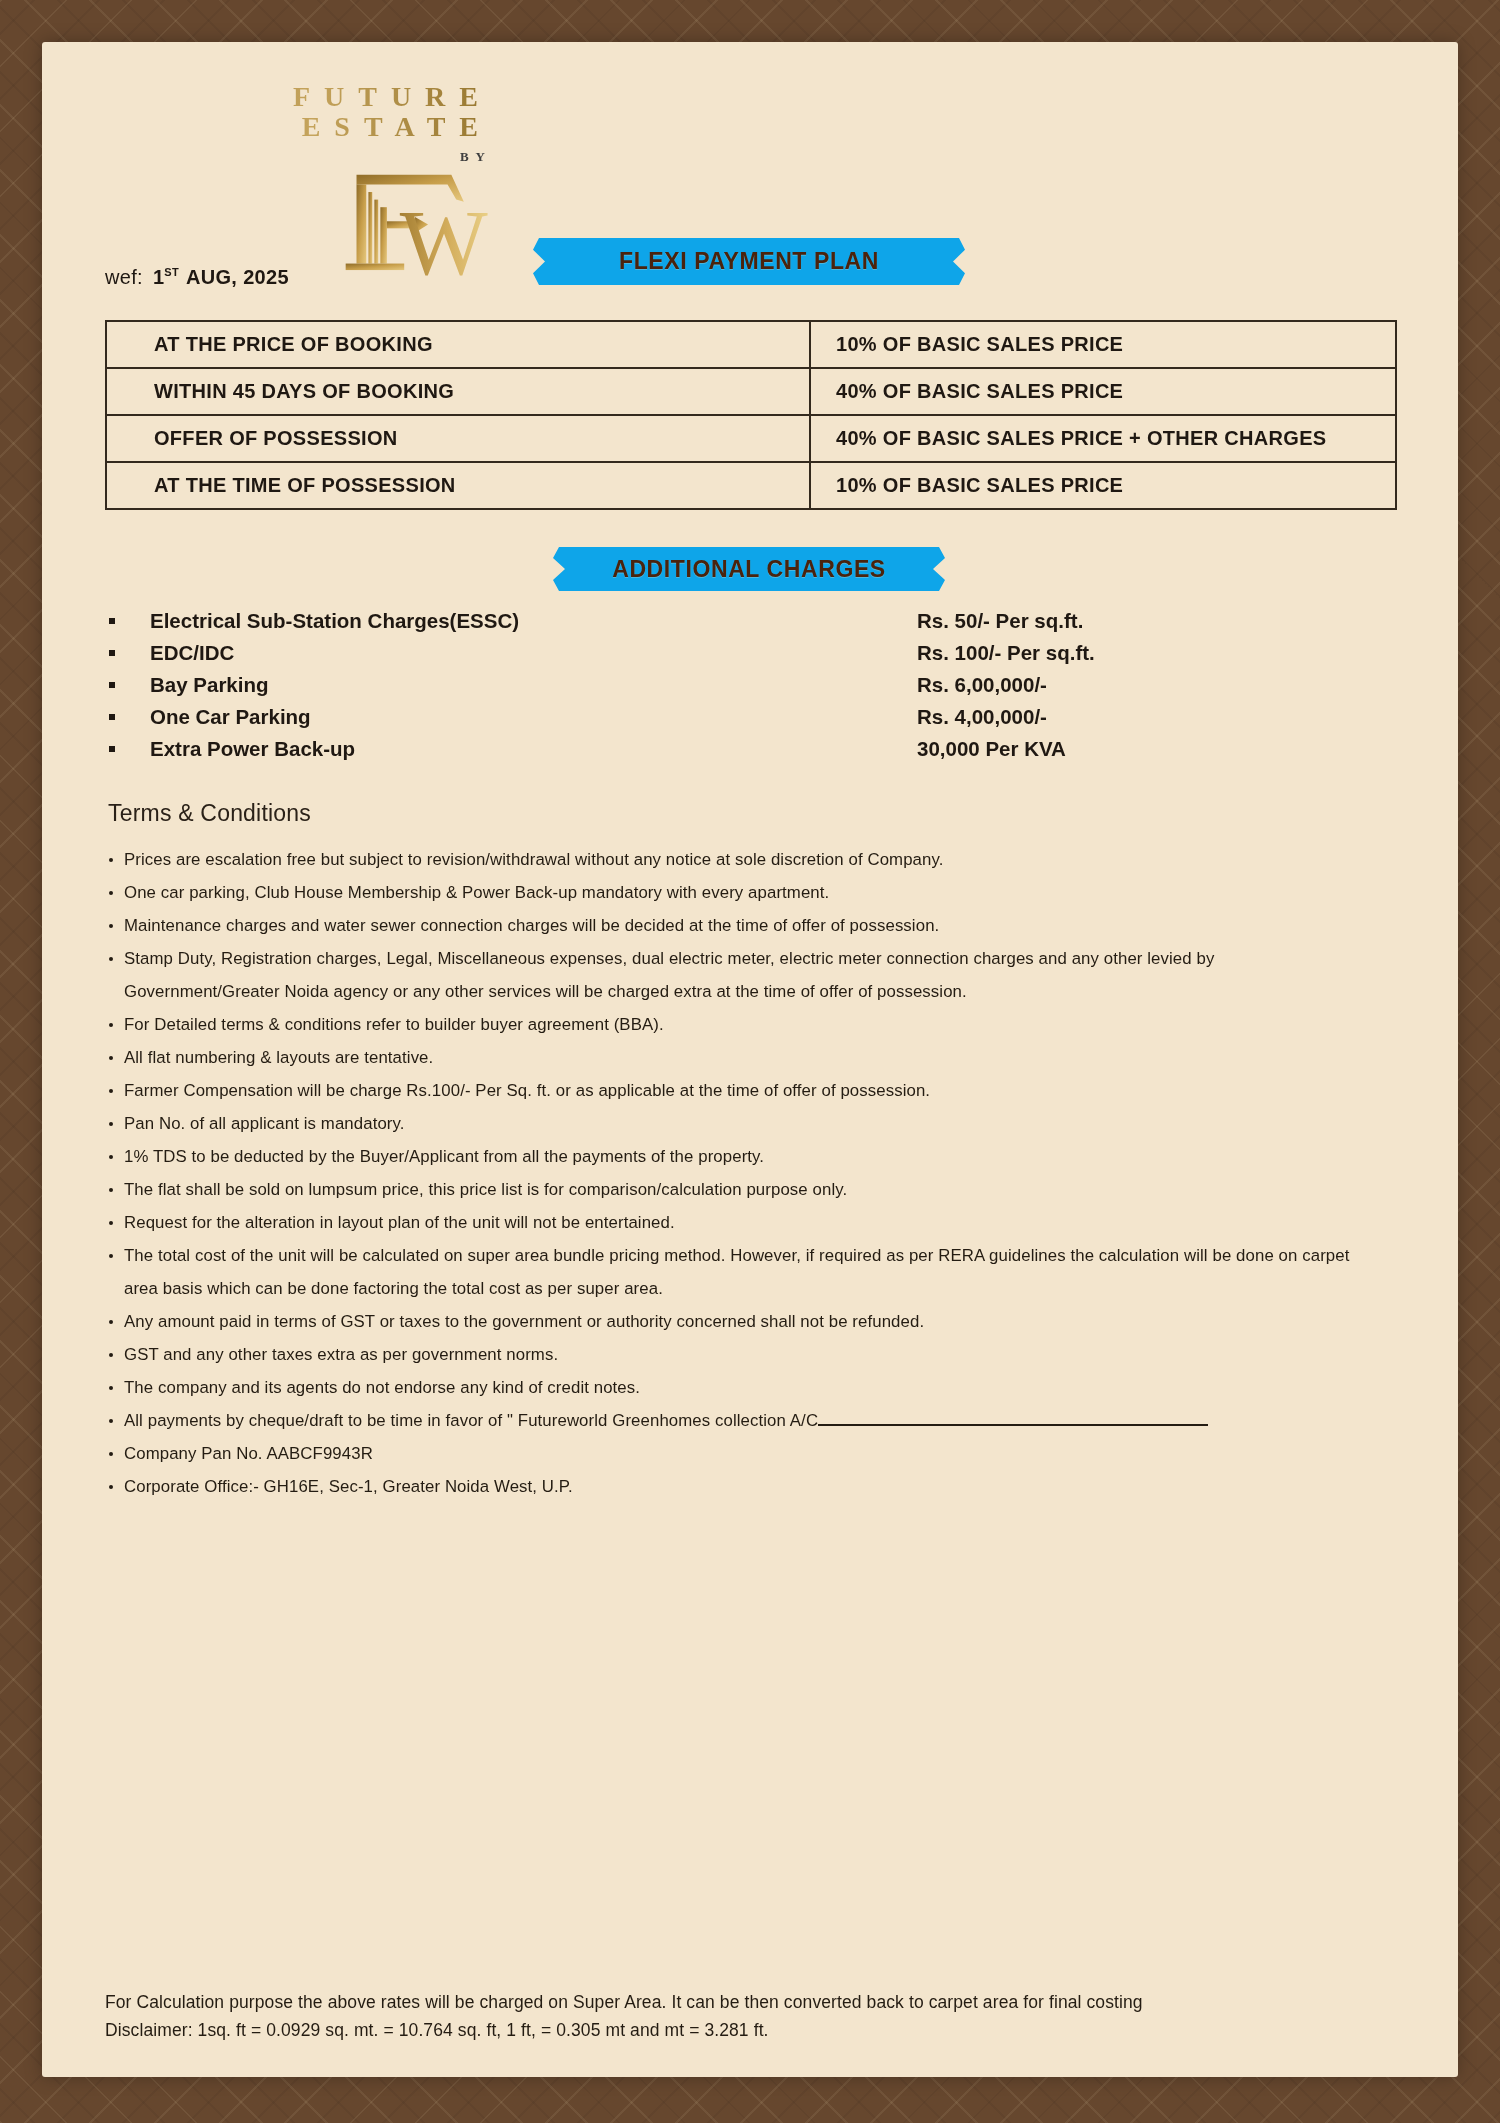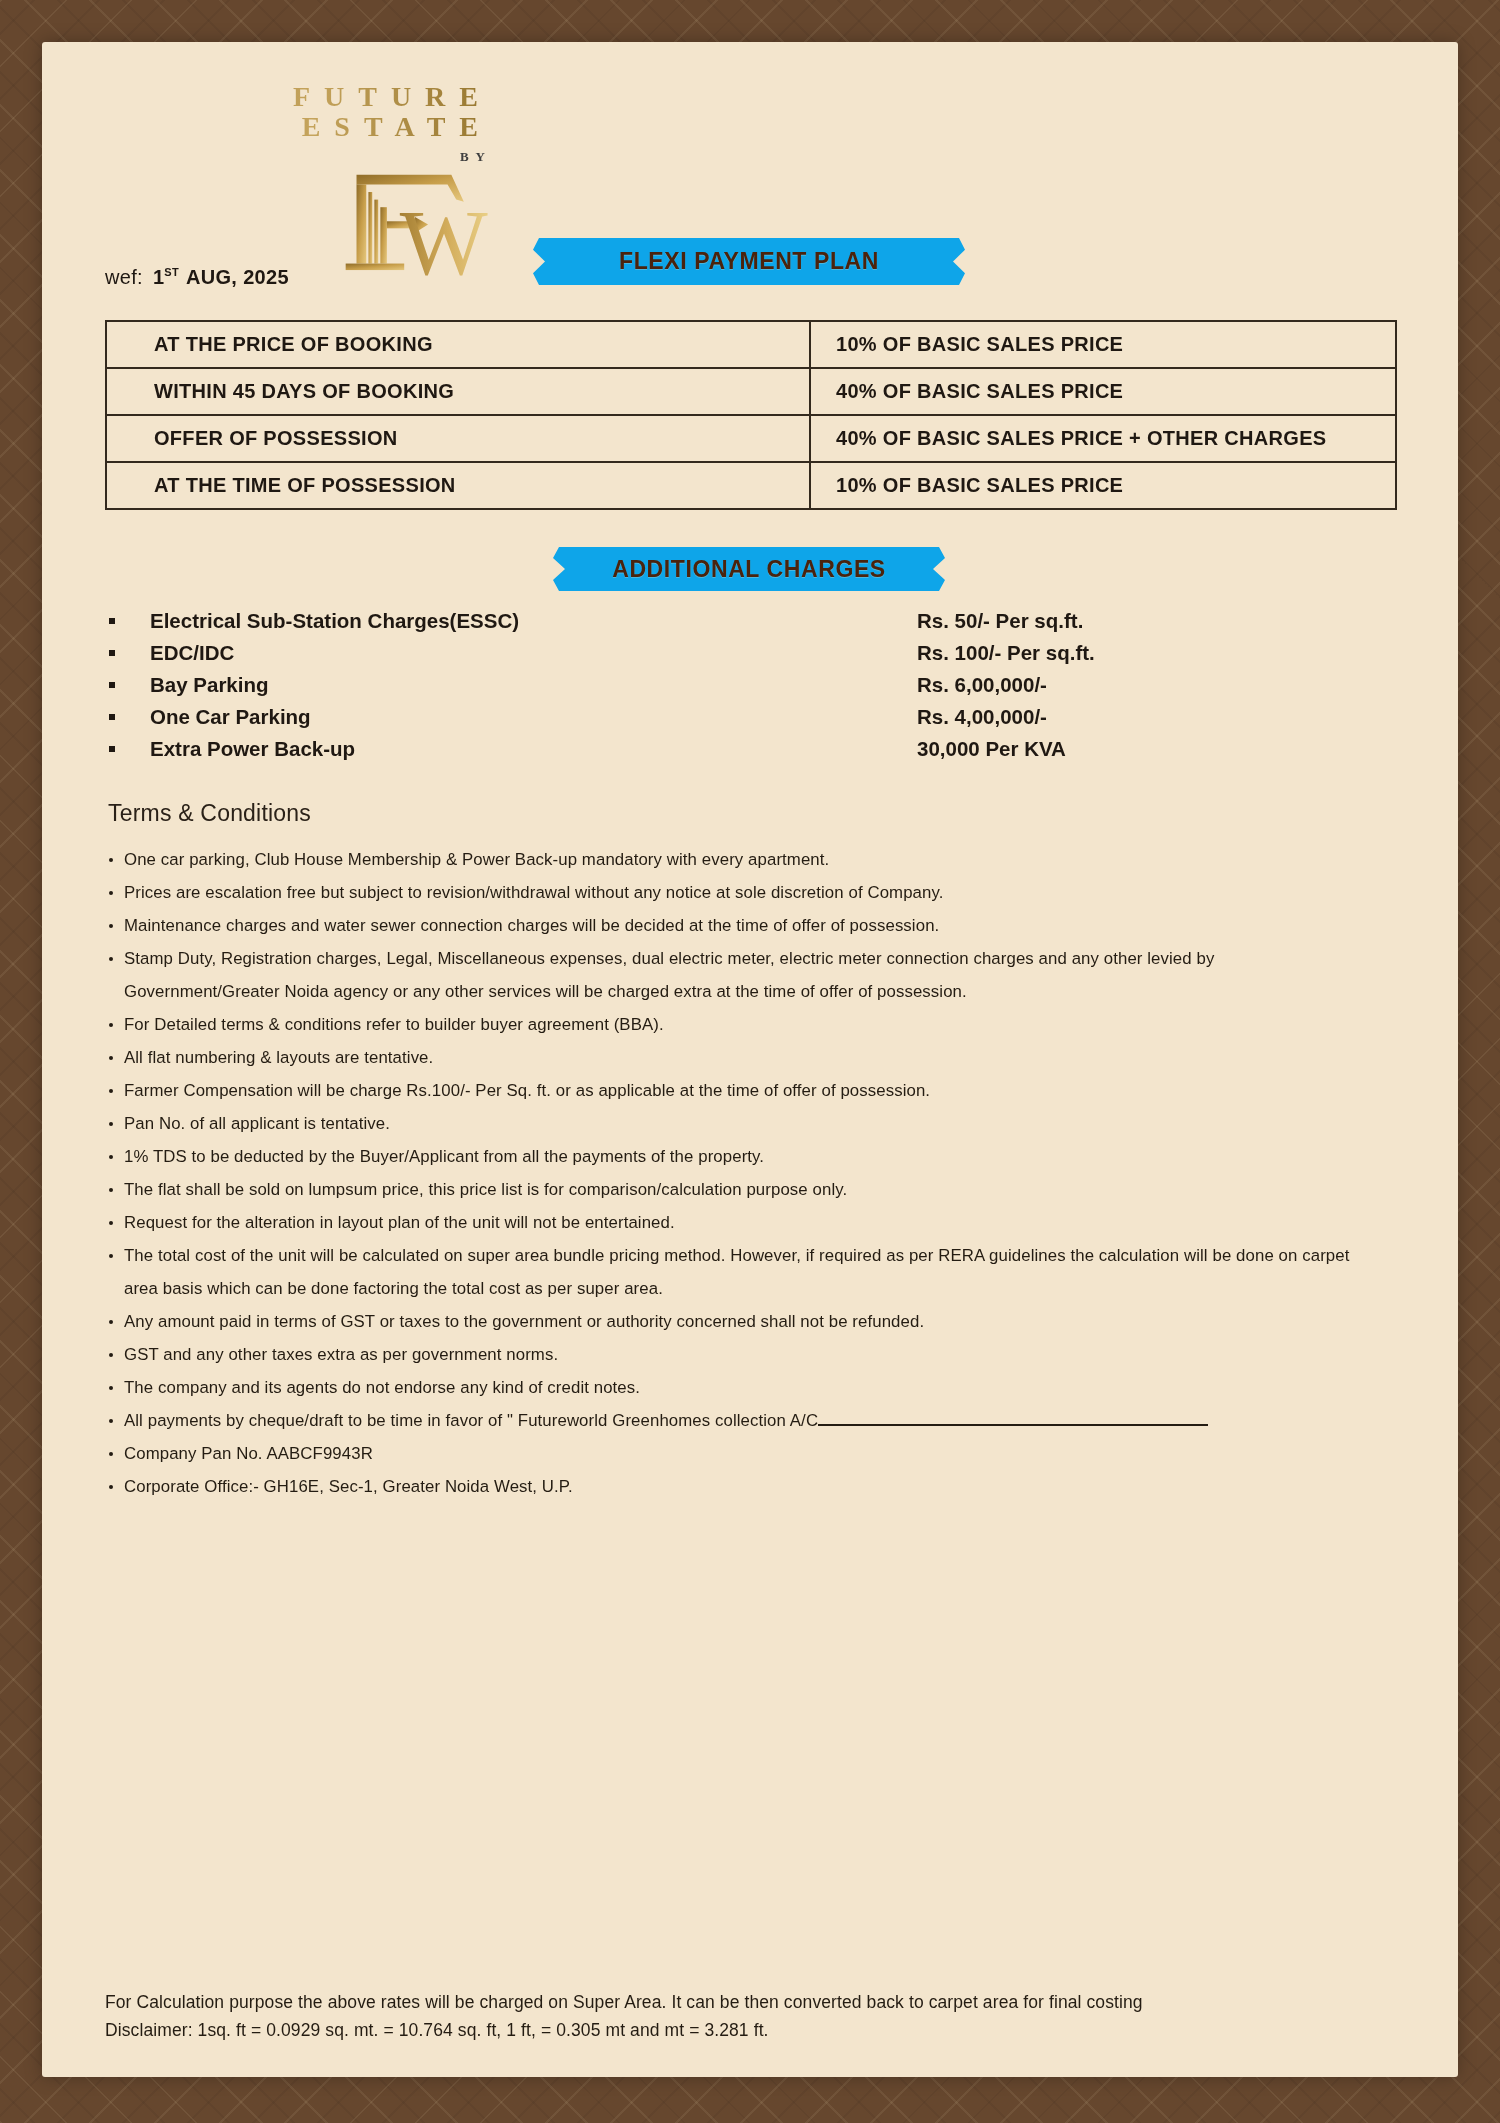--- a/index.html
+++ b/index.html
@@ -148,28 +148,28 @@
   <div class="charges" id="charges-list">
       <div class="charge-row"><span class="charge-label">Electrical Sub-Station Charges(ESSC)</span><span class="charge-value">Rs. 50/- Per sq.ft.</span></div>
       <div class="charge-row"><span class="charge-label">EDC/IDC</span><span class="charge-value">Rs. 100/- Per sq.ft.</span></div>
       <div class="charge-row"><span class="charge-label">Bay Parking</span><span class="charge-value">Rs. 6,00,000/-</span></div>
       <div class="charge-row"><span class="charge-label">One Car Parking</span><span class="charge-value">Rs. 4,00,000/-</span></div>
       <div class="charge-row"><span class="charge-label">Extra Power Back-up</span><span class="charge-value">30,000 Per KVA</span></div>
     </div>
 
   <h2 class="terms-heading">Terms &amp; Conditions</h2>
   <ul class="terms" id="terms-list">
+      <li><span>Prices are escalation free but subject to revision/withdrawal without any notice at sole discretion of Company.</span></li>
       <li><span>One car parking, Club House Membership &amp; Power Back-up mandatory with every apartment.</span></li>
-      <li><span>Prices are escalation free but subject to revision/withdrawal without any notice at sole discretion of Company.</span></li>
       <li><span>Maintenance charges and water sewer connection charges will be decided at the time of offer of possession.</span></li>
       <li><span>Stamp Duty, Registration charges, Legal, Miscellaneous expenses, dual electric meter, electric meter connection charges and any other levied by Government/Greater Noida agency or any other services will be charged extra at the time of offer of possession.</span></li>
       <li><span>For Detailed terms &amp; conditions refer to builder buyer agreement (BBA).</span></li>
       <li><span>All flat numbering &amp; layouts are tentative.</span></li>
       <li><span>Farmer Compensation will be charge Rs.100/- Per Sq. ft. or as applicable at the time of offer of possession.</span></li>
-      <li><span>Pan No. of all applicant is tentative.</span></li>
+      <li><span>Pan No. of all applicant is mandatory.</span></li>
       <li><span>1% TDS to be deducted by the Buyer/Applicant from all the payments of the property.</span></li>
       <li><span>The flat shall be sold on lumpsum price, this price list is for comparison/calculation purpose only.</span></li>
       <li><span>Request for the alteration in layout plan of the unit will not be entertained.</span></li>
       <li><span>The total cost of the unit will be calculated on super area bundle pricing method. However, if required as per RERA guidelines the calculation will be done on carpet area basis which can be done factoring the total cost as per super area.</span></li>
       <li><span>Any amount paid in terms of GST or taxes to the government or authority concerned shall not be refunded.</span></li>
       <li><span>GST and any other taxes extra as per government norms.</span></li>
       <li><span>The company and its agents do not endorse any kind of credit notes.</span></li>
       <li><span>All payments by cheque/draft to be time in favor of " Futureworld Greenhomes collection A/C</span><span class="fill-line"></span></li>
       <li><span>Company Pan No. AABCF9943R</span></li>
       <li><span>Corporate Office:- GH16E, Sec-1, Greater Noida West, U.P.</span></li>

